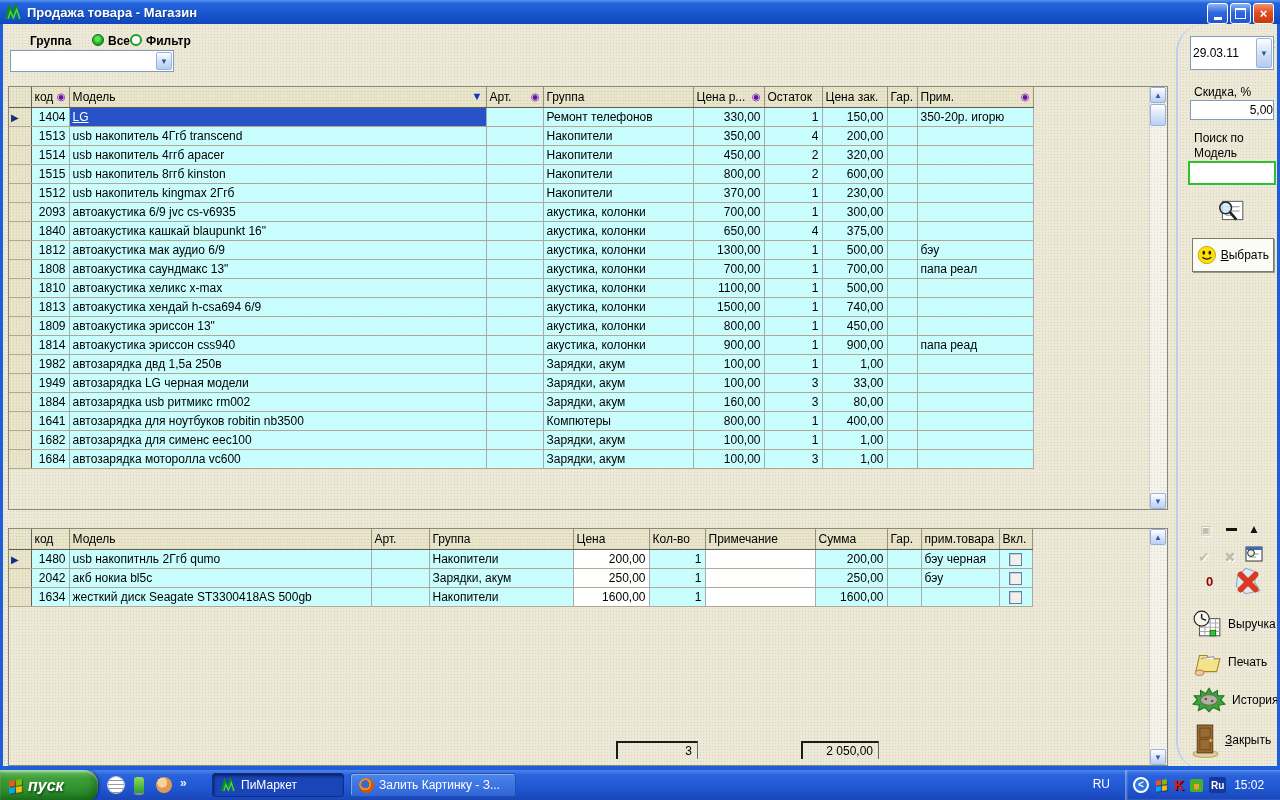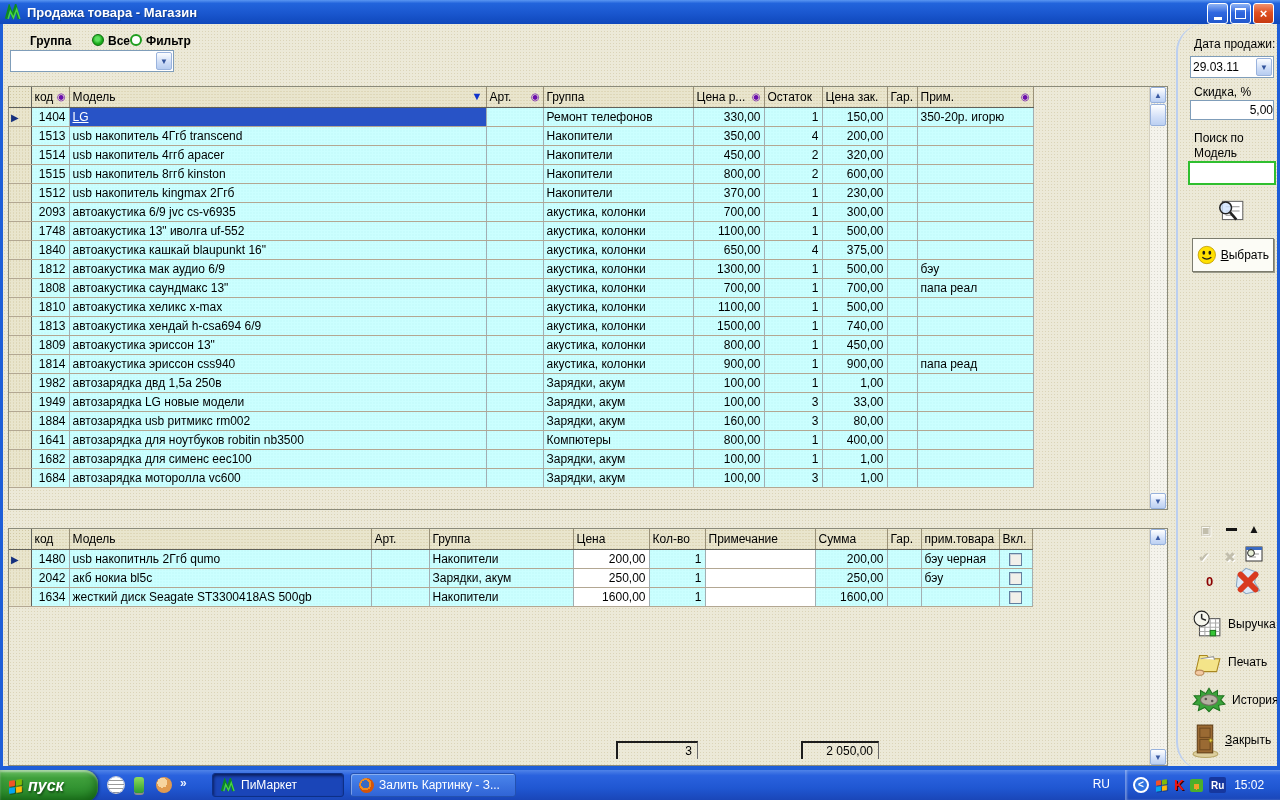--- a/index.html
+++ b/index.html
@@ -313,32 +313,20 @@
               <td></td>
               <td>акустика, колонки</td>
               <td class="num">700,00</td>
               <td class="num">1</td>
               <td class="num">300,00</td>
               <td></td>
               <td></td>
             </tr>
             <tr>
               <td class="ind"></td>
-              <td class="num">1748</td>
-              <td>автоакустика 13" иволга uf-552</td>
-              <td></td>
-              <td>акустика, колонки</td>
-              <td class="num">1100,00</td>
-              <td class="num">1</td>
-              <td class="num">500,00</td>
-              <td></td>
-              <td></td>
-            </tr>
-            <tr>
-              <td class="ind"></td>
               <td class="num">1840</td>
               <td>автоакустика кашкай blaupunkt 16"</td>
               <td></td>
               <td>акустика, колонки</td>
               <td class="num">650,00</td>
               <td class="num">4</td>
               <td class="num">375,00</td>
               <td></td>
               <td></td>
             </tr>
@@ -422,21 +410,21 @@
               <td>Зарядки, акум</td>
               <td class="num">100,00</td>
               <td class="num">1</td>
               <td class="num">1,00</td>
               <td></td>
               <td></td>
             </tr>
             <tr>
               <td class="ind"></td>
               <td class="num">1949</td>
-              <td>автозарядка LG новые модели</td>
+              <td>автозарядка LG черная модели</td>
               <td></td>
               <td>Зарядки, акум</td>
               <td class="num">100,00</td>
               <td class="num">3</td>
               <td class="num">33,00</td>
               <td></td>
               <td></td>
             </tr>
             <tr>
               <td class="ind"></td>
@@ -619,21 +607,21 @@
       <span class="total-box" style="left:607px;top:212px;width:82px;">3</span>
       <span class="total-box" style="left:792px;top:212px;width:78px;">2 050,00</span>
       <div class="vsb">
         <span class="vbtn up">▲</span>
         <span class="vbtn dn">▼</span>
       </div>
     </div>
 
     <div class="sidebar">
       <span class="lbl" style="top:13px;">Дата продажи:</span>
-      <span class="combo" style="left:12px;top:32px;width:84px;height:22px;">
+      <span class="combo" style="left:12px;top:12px;width:84px;height:34px;">
         <input value="29.03.11" style="">
         <span class="drop">▼</span>
       </span>
 
       <span class="lbl" style="top:61px;">Скидка, %</span>
       <input class="tin" style="left: 12px; top: 76px; width: 84px; height: 20px; text-align: right;" value="5,00">
 
       <span class="lbl" style="top:107px;">Поиск по</span>
       <span class="lbl" style="top:122px;">Модель</span>
       <input class="tin" style="left: 10px; top: 137px; width: 88px; height: 24px; border: 2px solid rgb(47, 191, 47);" value="">

